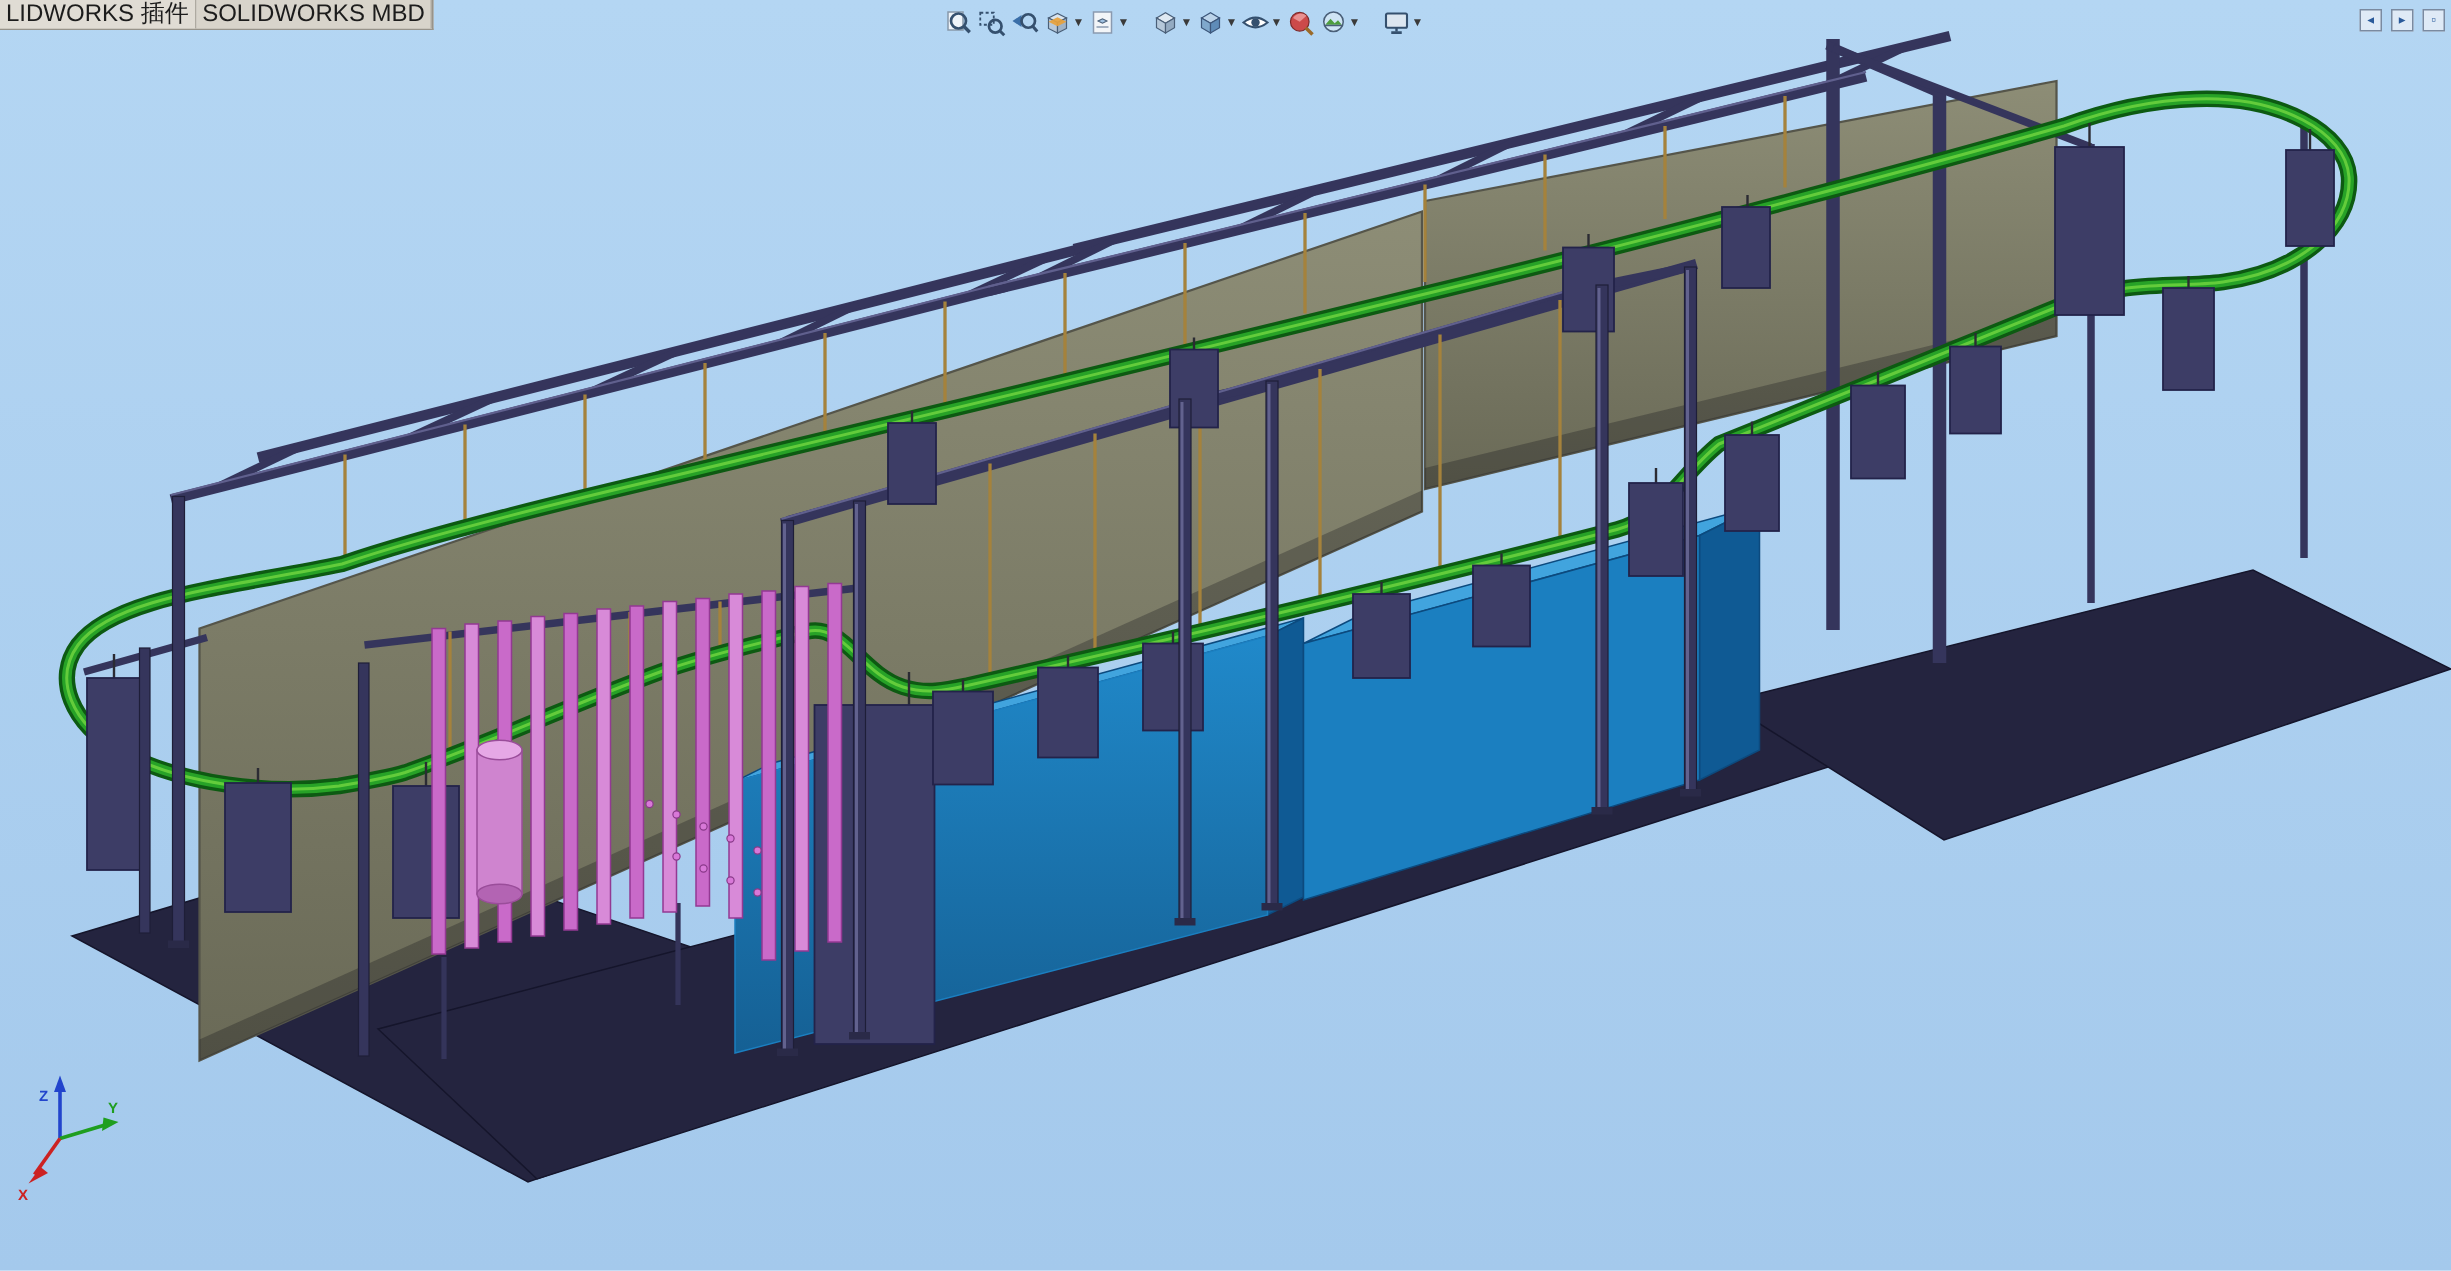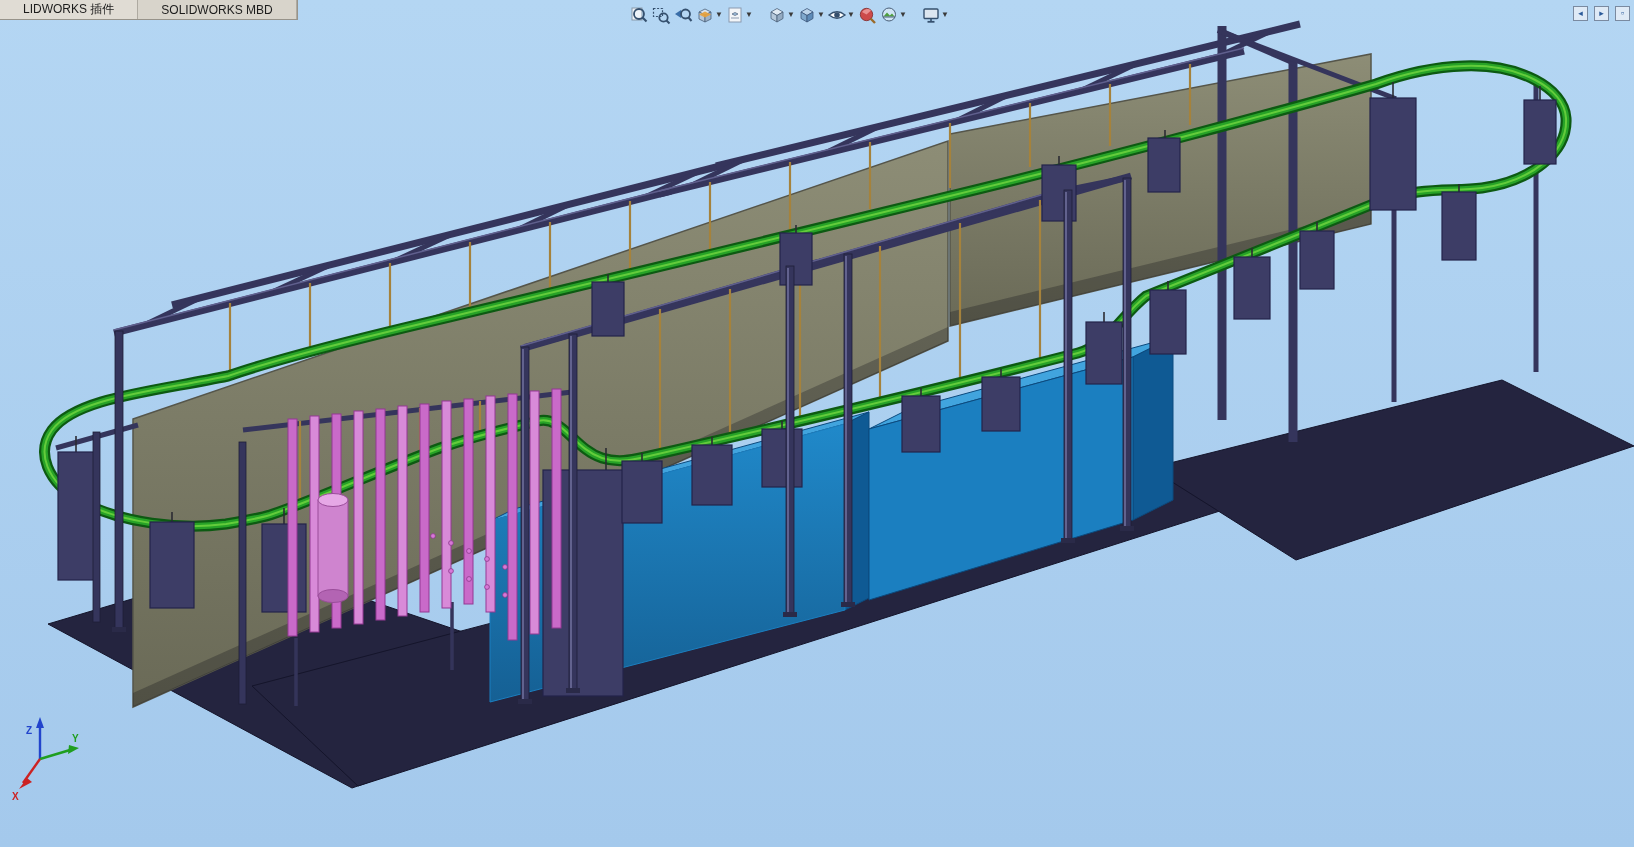--- a/index.html
+++ b/index.html
@@ -4,21 +4,21 @@
 <style>
   * { box-sizing: border-box; margin: 0; padding: 0; }
   html,body { width:1634px; height:847px; }
   body { font-family:"Liberation Sans", sans-serif; }
   .app { position:relative; width:1634px; height:847px; overflow:hidden; background:#aacdf0; }
   .scene { position:absolute; inset:0; z-index:0; display:block; }
 
   
   .tabstrip { position:absolute; left:0; top:0; height:20px; display:flex; z-index:5;
               background:#d8d4cb; border-bottom:1px solid #97938a; border-right:1px solid #97938a; }
-  .tab { display:flex; align-items:center; padding:0 23px; font-size:12px; color:#1c1c1c;
+  .tab { display:flex; align-items:center; padding:0 4px; font-size:16px; color:#1c1c1c;
          background:#d8d4cb; border-right:1px solid #aeaaa1; white-space:nowrap; cursor:default; }
   .tab.first { background:#e0dcd4; }
 
   
   .hud { position:absolute; left:628px; top:3px; height:24px; display:flex; align-items:center; z-index:5; }
   .tbtn { display:flex; align-items:center; background:transparent; border:none; padding:1px 1px; height:24px; }
   .tbtn svg { display:block; }
   .ddw { font-size:8px; color:#3a3a3a; width:8px; display:inline-block; text-align:center; line-height:24px; }
   .hudgap { width:12px; }
 

